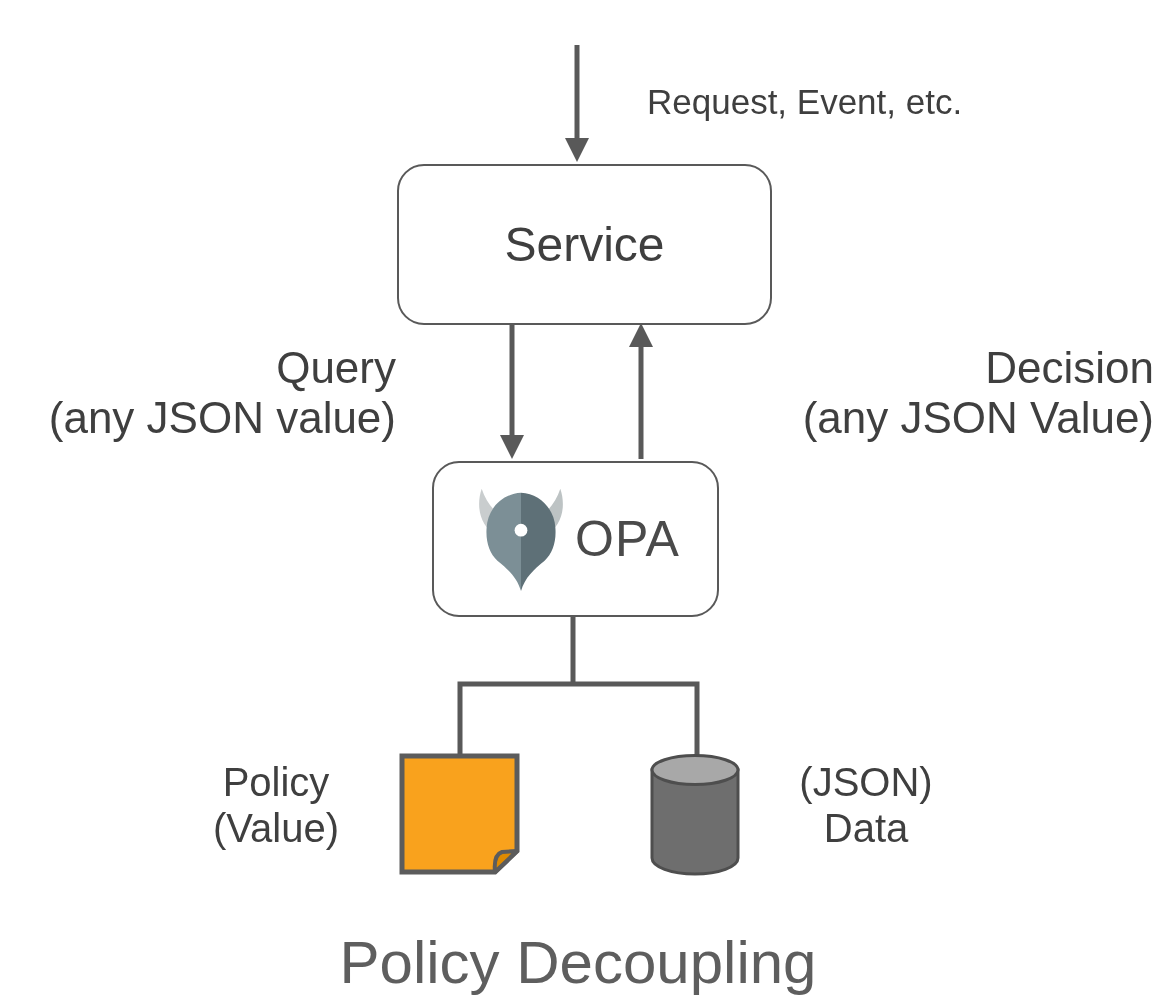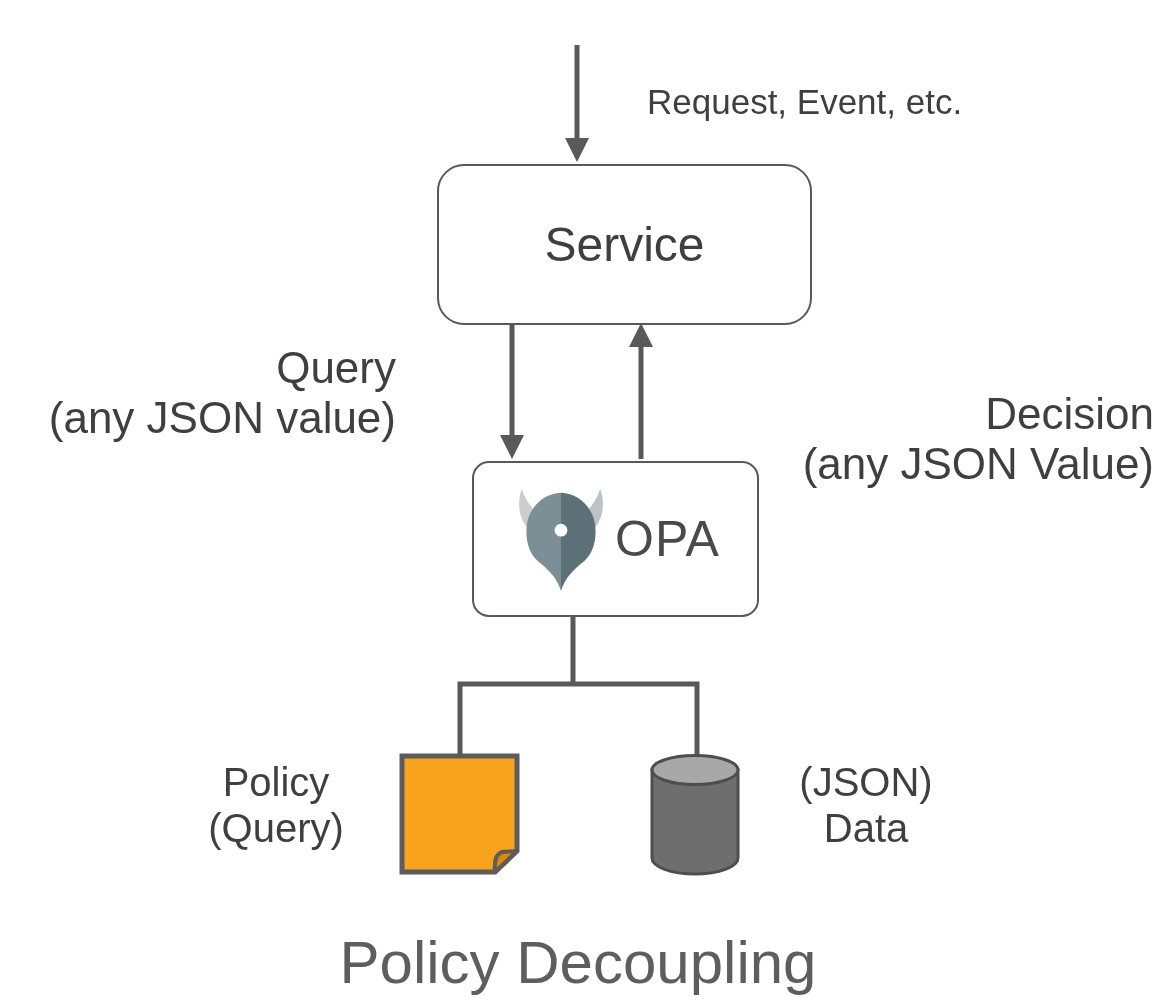--- a/index.html
+++ b/index.html
@@ -19,24 +19,23 @@
     pointer-events: none;
   }
   .node-box {
     position: absolute;
     background: #ffffff;
     border: 2.5px solid #595959;
     border-radius: 27px;
     display: flex;
     align-items: center;
     justify-content: center;
-    margin-left: 40px;
   }
   .service-box { left: 397px; top: 164px; width: 371px; height: 157px; }
-  .opa-box     { left: 432px; top: 461px; width: 283px; height: 152px; gap: 4px; border-radius: 17px; }
+  .opa-box     { left: 432px; top: 461px; width: 283px; height: 152px; gap: 4px; }
   .node-label  { font-size: 48px; color: #3f3f3f; }
   .opa-word    { font-size: 50px; color: #4a4a4a; letter-spacing: 1px; }
   .flow-label {
     position: absolute;
     font-size: 44px;
     line-height: 1.14;
     text-align: right;
     color: #3f3f3f;
     white-space: nowrap;
   }
@@ -93,21 +92,21 @@
 
   <div class="node-box service-box">
     <span class="node-label">Service</span>
   </div>
 
   <div class="flow-label" style="left:10px; top:343px; width:386px;">
     <div>Query</div>
     <div>(any JSON value)</div>
   </div>
 
-  <div class="flow-label" style="left:758px; top:343px; width:396px;margin-top:46px;">
+  <div class="flow-label" style="left:758px; top:343px; width:396px;">
     <div>Decision</div>
     <div>(any JSON Value)</div>
   </div>
 
   <div class="node-box opa-box">
     <svg width="100" height="116" viewBox="0 0 100 118">
       <path d="M10,8 C4,26 8,46 26,56 C28,48 32,42 38,40 C24,34 15,23 10,8 Z" fill="#C9CDCE"></path>
       <path d="M90,8 C96,26 92,46 74,56 C72,48 68,42 62,40 C76,34 85,23 90,8 Z" fill="#BDC3C4"></path>
       <path d="M50,12 C31,13 16,28 15,48 C14,62 18,74 26,81 C37,90 46,98 50,112 Z" fill="#7C8F96"></path>
       <path d="M50,12 C69,13 84,28 85,48 C86,62 82,74 74,81 C63,90 54,98 50,112 Z" fill="#5E7077"></path>
@@ -125,21 +124,21 @@
 
   <div class="icon-slot" style="left:648px; top:753px;">
     <svg width="94" height="124" viewBox="0 0 94 124">
       <path d="M4,17 L4,105 A43,16 0 0 0 90,105 L90,17 Z" fill="#6E6E6E" stroke="#4E4E4E" stroke-width="3"></path>
       <ellipse cx="47" cy="17" rx="43" ry="14.5" fill="#A8A8A8" stroke="#4E4E4E" stroke-width="3"></ellipse>
     </svg>
   </div>
 
   <div class="item-label" style="left:166px; top:760px; width:220px;">
     <div>Policy</div>
-    <div>(Query)</div>
+    <div>(Value)</div>
   </div>
 
   <div class="item-label" style="left:756px; top:760px; width:220px;">
     <div>(JSON)</div>
     <div>Data</div>
   </div>
 
   <div class="caption">Policy Decoupling</div>
 
 </div>

